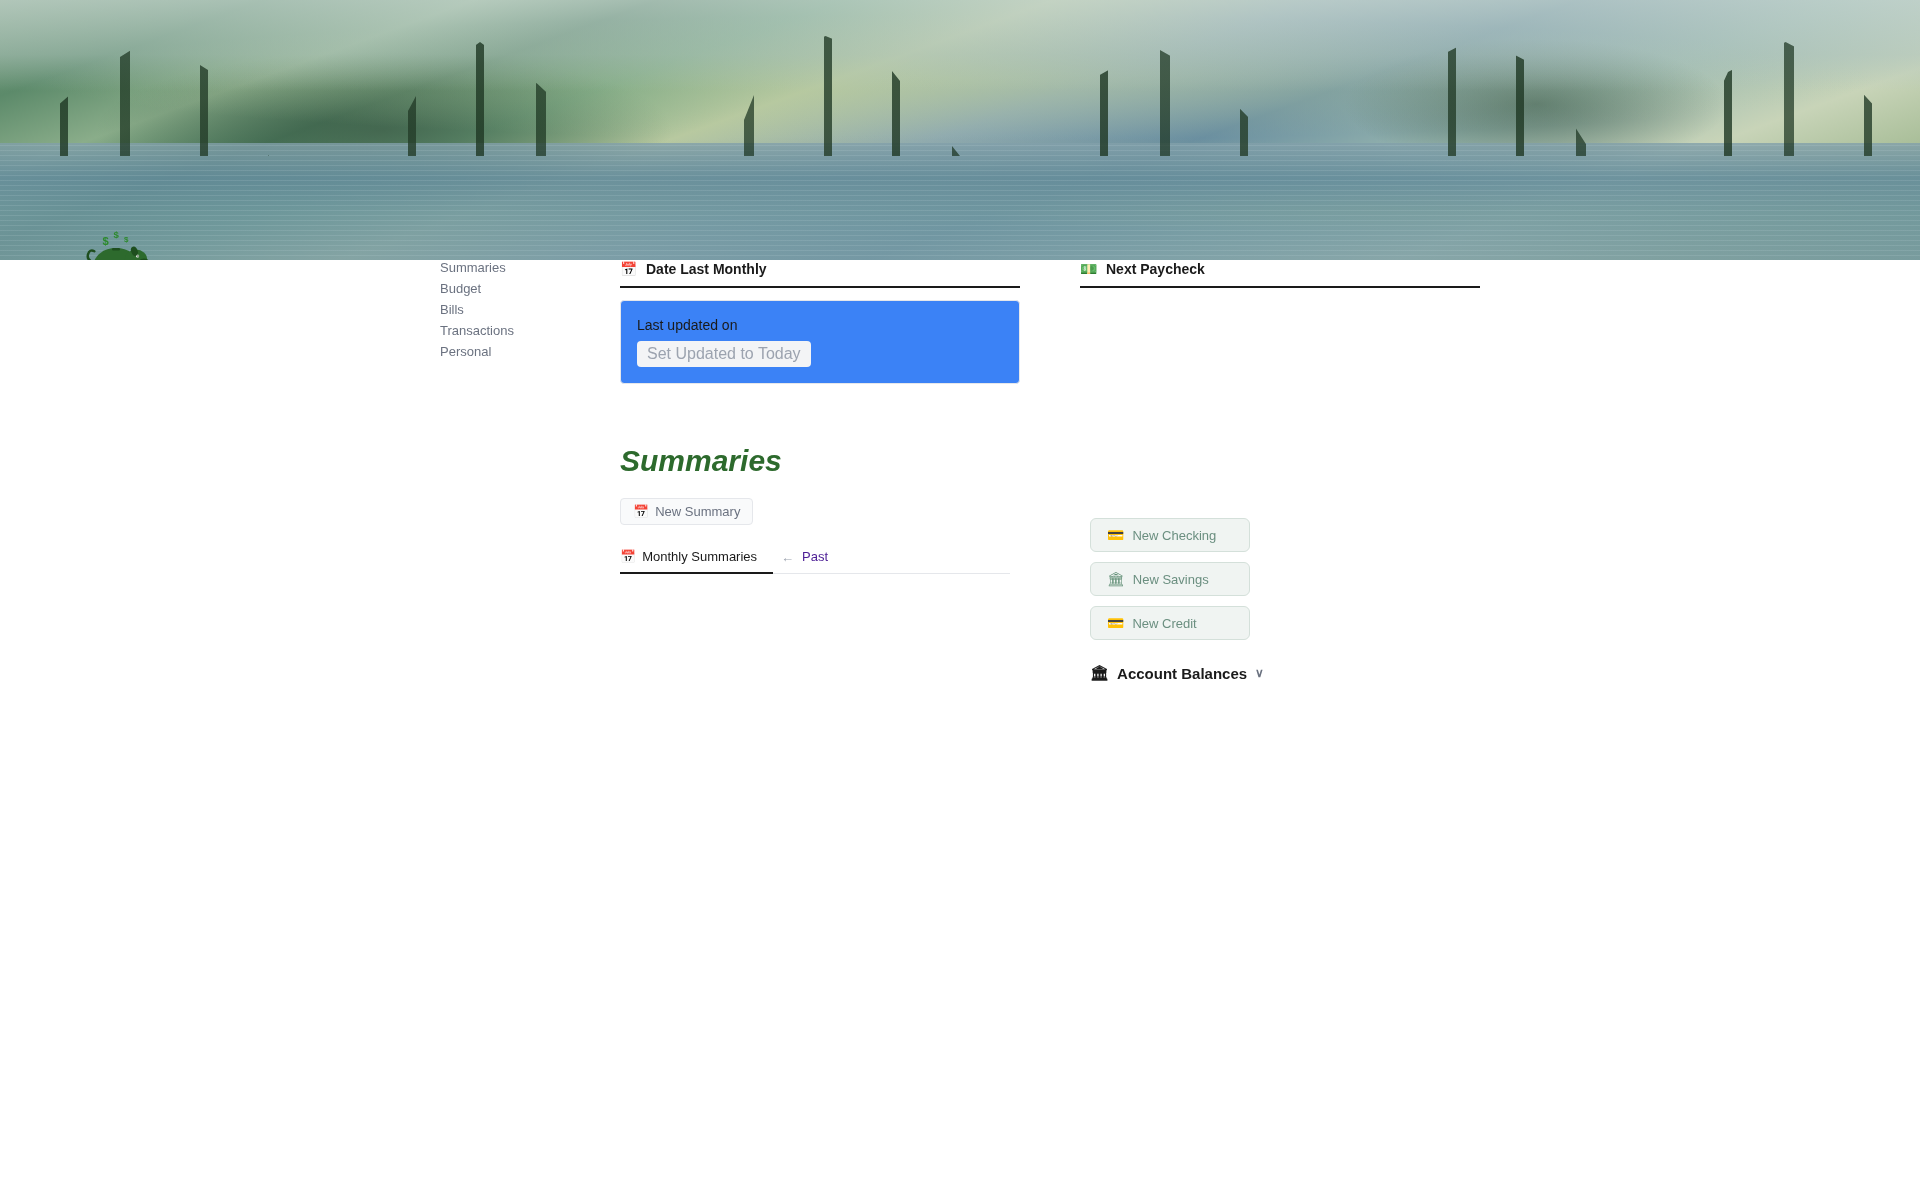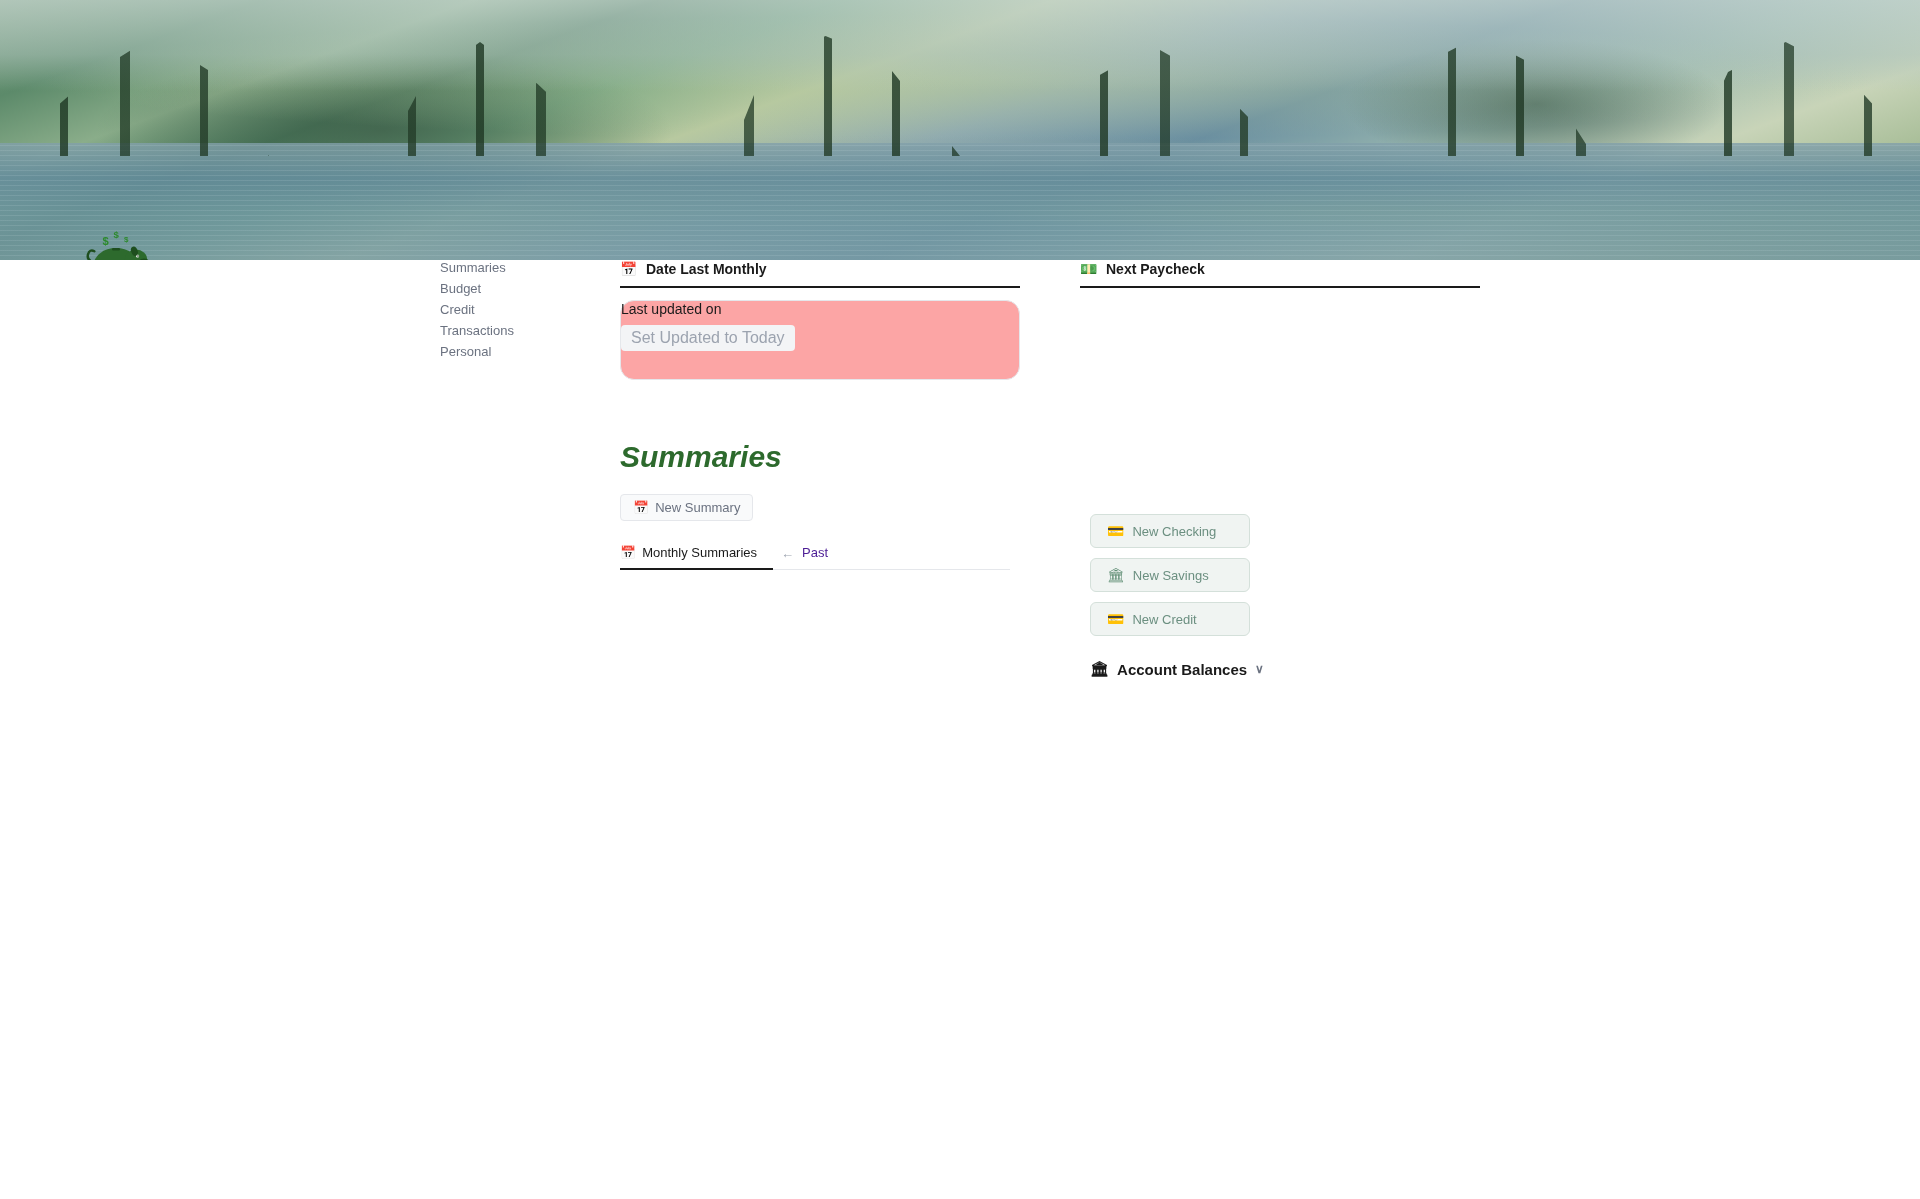--- a/index.html
+++ b/index.html
@@ -185,23 +185,24 @@
     .section-icon {
       width: 18px;
       height: 18px;
       display: inline-flex;
       align-items: center;
       justify-content: center;
       font-size: 14px;
     }
 
     .info-card {
-      background: #fca5a5;
+      background: #3b82f6;
       border: 1px solid #e5e7eb;
-      border-radius: 14px;
+      border-radius: 4px;
+      padding: 16px;
       min-height: 80px;
     }
 
     .info-card-label {
       font-size: 14px;
       font-weight: 500;
       color: #1a1a1a;
       margin-bottom: 8px;
     }
 
@@ -387,21 +388,21 @@
 
 <div class="main-content">
 
 
   <div class="page-layout">
 
     <div class="sidebar-nav">
       <div class="nav-links">
         <a class="nav-link">Summaries</a>
         <a class="nav-link">Budget</a>
-        <a class="nav-link">Credit</a>
+        <a class="nav-link">Bills</a>
         <a class="nav-link">Transactions</a>
         <a class="nav-link">Personal</a>
       </div>
     </div>
 
     <div class="main-area">
 
       <div class="info-columns">
 
         <div>

